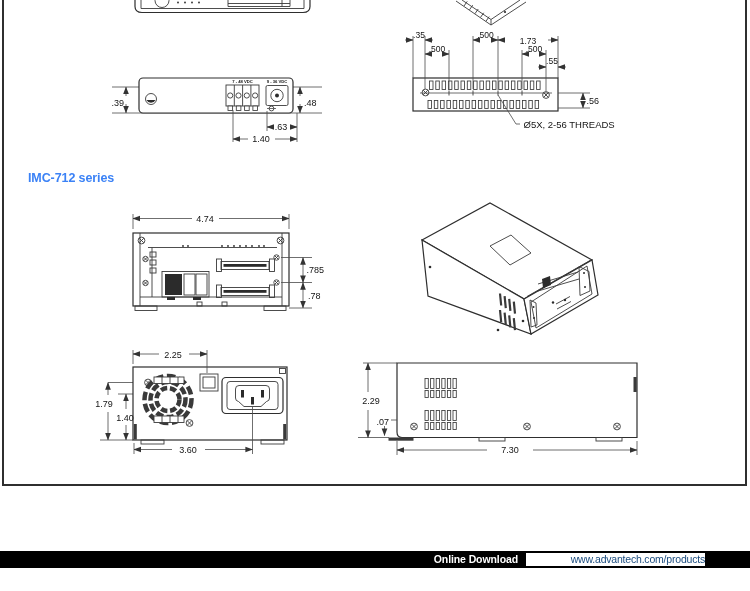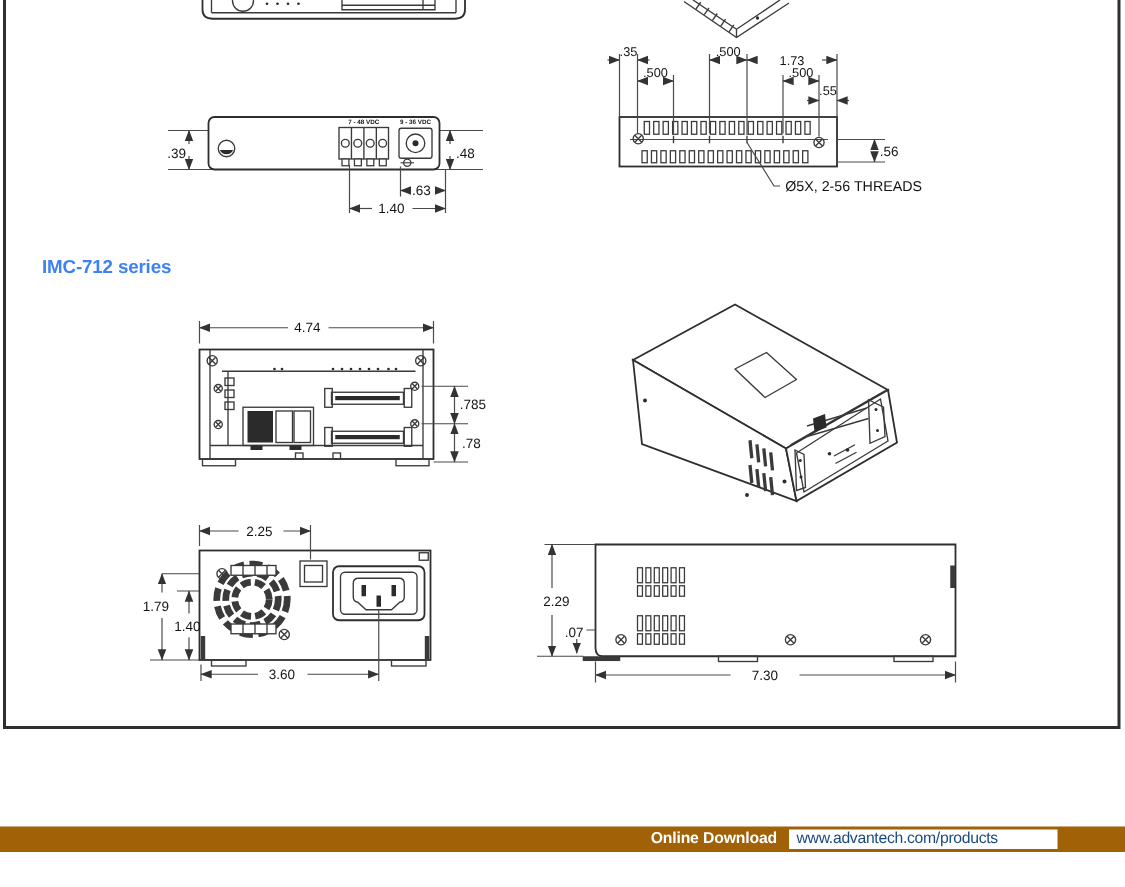--- a/index.html
+++ b/index.html
@@ -3,26 +3,26 @@
 <meta charset="utf-8">
 <style>
   html,body{margin:0;padding:0;background:#fff;}
   .page{position:relative;width:750px;height:591px;background:#fff;overflow:hidden;
         font-family:"Liberation Sans",sans-serif;}
   .frame{position:absolute;left:2px;top:-8px;width:745px;height:494px;
          border:2px solid #2f2f2f;box-sizing:border-box;background:#fff;}
   .drawings{position:absolute;left:0;top:0;}
   .heading{position:absolute;left:28px;top:171px;font-size:12.5px;font-weight:bold;
            color:#3b82f6;letter-spacing:-0.1px;}
-  .footer-bar{position:absolute;left:0;top:551px;width:750px;height:17px;background:#a16207;}
+  .footer-bar{position:absolute;left:0;top:551px;width:750px;height:17px;background:#000000;}
   .dl-label{position:absolute;right:232px;top:0;height:17px;line-height:17px;
             color:#fff;font-size:10.5px;font-weight:bold;letter-spacing:-0.1px;}
   .url-box{position:absolute;left:526px;top:2px;width:179px;height:13px;background:#fff;}
   .url-text{display:block;padding-left:5px;line-height:13px;font-size:10.5px;
-            color:#1a4b7e;letter-spacing:-0.2px;white-space:nowrap;}
+            color:#1a4b7e;letter-spacing:-0.2px;white-space:nowrap;text-align:right;}
   
   .ln{fill:none;stroke:#2e2e2e;stroke-width:1.2;}
   .l1{fill:none;stroke:#3a3a3a;stroke-width:.9;}
   .dim{fill:none;stroke:#4a4a4a;stroke-width:.8;}
   .dk{fill:#2b2b2b;stroke:none;}
   .wf{fill:#fff;}
   .dtx{font:9px "Liberation Sans",sans-serif;fill:#141414;}
   .dts{font:8.5px "Liberation Sans",sans-serif;fill:#141414;}
   .dtt{font:bold 4.2px "Liberation Sans",sans-serif;fill:#141414;}
   .dtc{font:9.5px "Liberation Sans",sans-serif;fill:#141414;}

